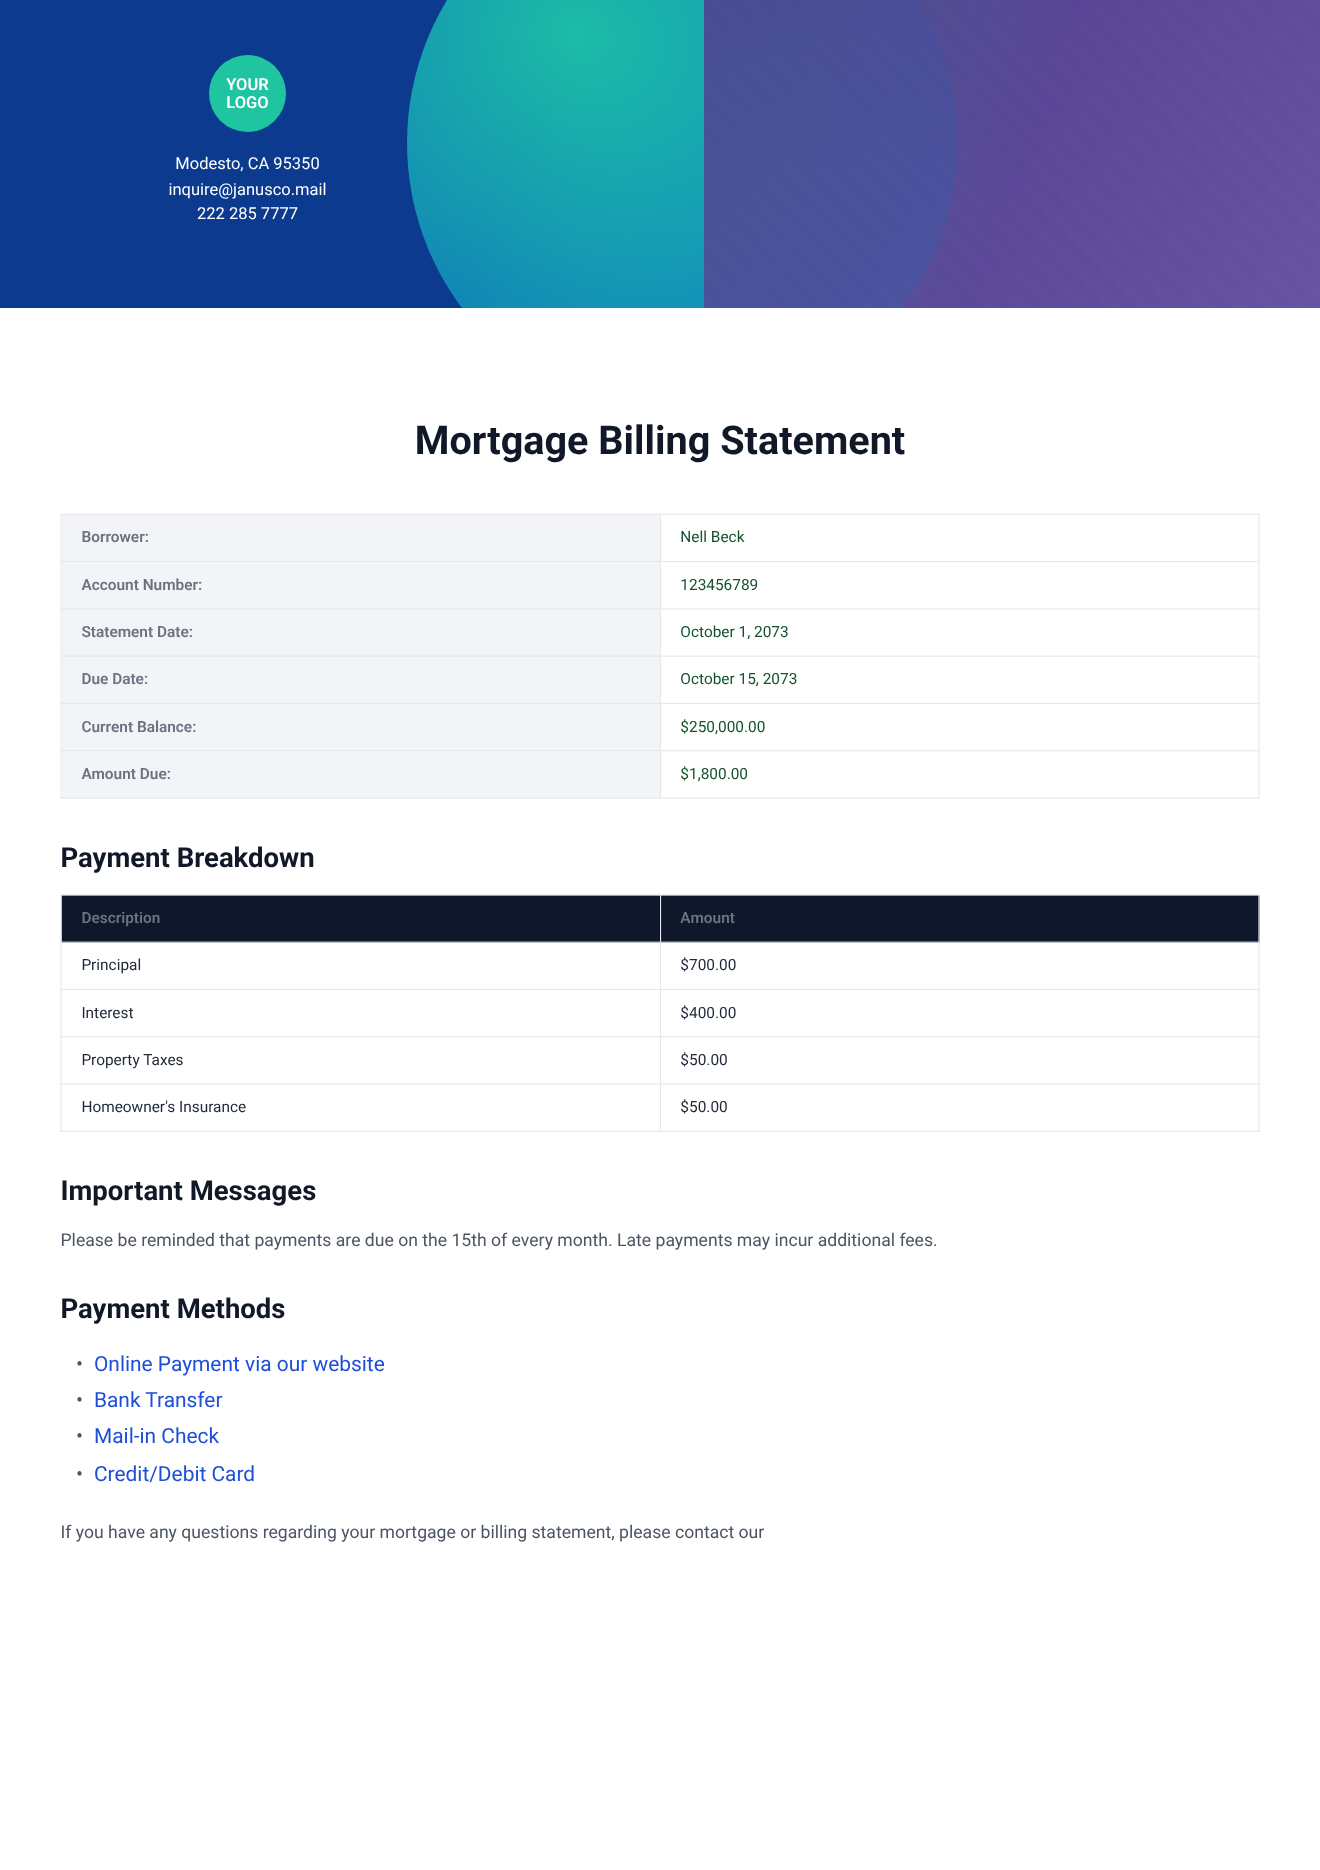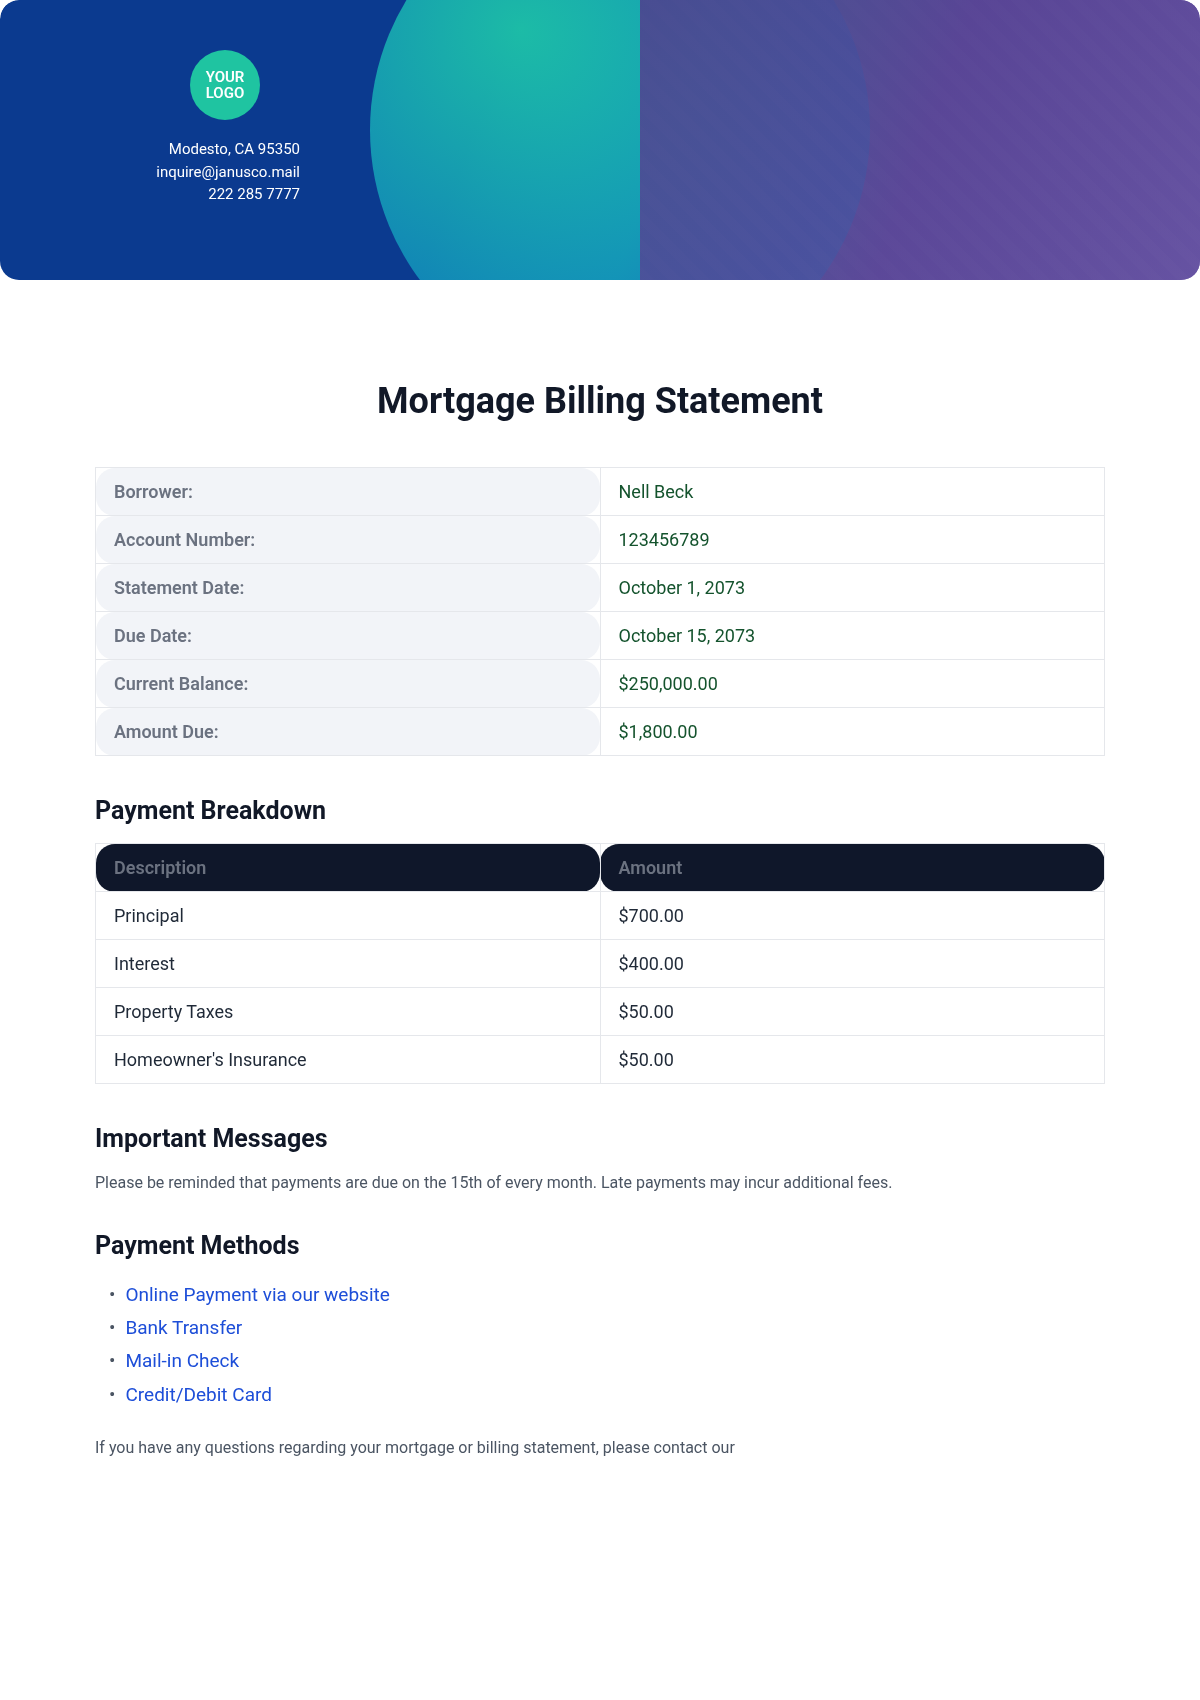--- a/index.html
+++ b/index.html
@@ -1,15 +1,15 @@
 <!DOCTYPE html>
 <html><head>
 <meta charset="utf-8">
 <style>
-  * { box-sizing: border-box; margin: 0; padding: 0; border-radius: 19px; }
+  * { box-sizing: border-box; margin: 0; padding: 0; }
   body {
     font-family: -apple-system, BlinkMacSystemFont, "Segoe UI", Roboto, Helvetica, Arial, sans-serif;
     background: #fff;
     width: 1200px;
     color: #1f2937;
   }
   .header {
     height: 280px;
     background: linear-gradient(110deg, #0b3a8f 0%, #0b3a8f 40%, #1ab5a0 55%, #5d4b9e 75%, #6b5aa8 100%);
     position: relative;
@@ -55,24 +55,23 @@
     justify-content: center;
     font-size: 15px;
     font-weight: 600;
     line-height: 1.1;
     text-align: center;
     color: #fff;
   }
   .header-contact {
     font-size: 15px;
     line-height: 1.5;
-    text-align: right;
   }
   .content {
-    padding: 100px 95px 40px;
+    padding: 100px 55px 40px;
   }
   .doc-title {
     text-align: center;
     font-size: 36px;
     font-weight: 700;
     margin-bottom: 45px;
     color: #111827;
   }
   .section-title {
     font-size: 25px;
@@ -81,21 +80,21 @@
     color: #111827;
   }
   table {
     width: 100%;
     border-collapse: collapse;
     margin-bottom: 40px;
   }
   table td, table th {
     border: 1px solid #e5e7eb;
     padding: 13px 18px;
-    font-size: 18px;
+    font-size: 14px;
     text-align: left;
   }
   .summary-table td:first-child {
     background: #f2f4f8;
     color: #6b7280;
     font-weight: 600;
     width: 50%;
   }
   .summary-table td:last-child {
     color: #14532d;

